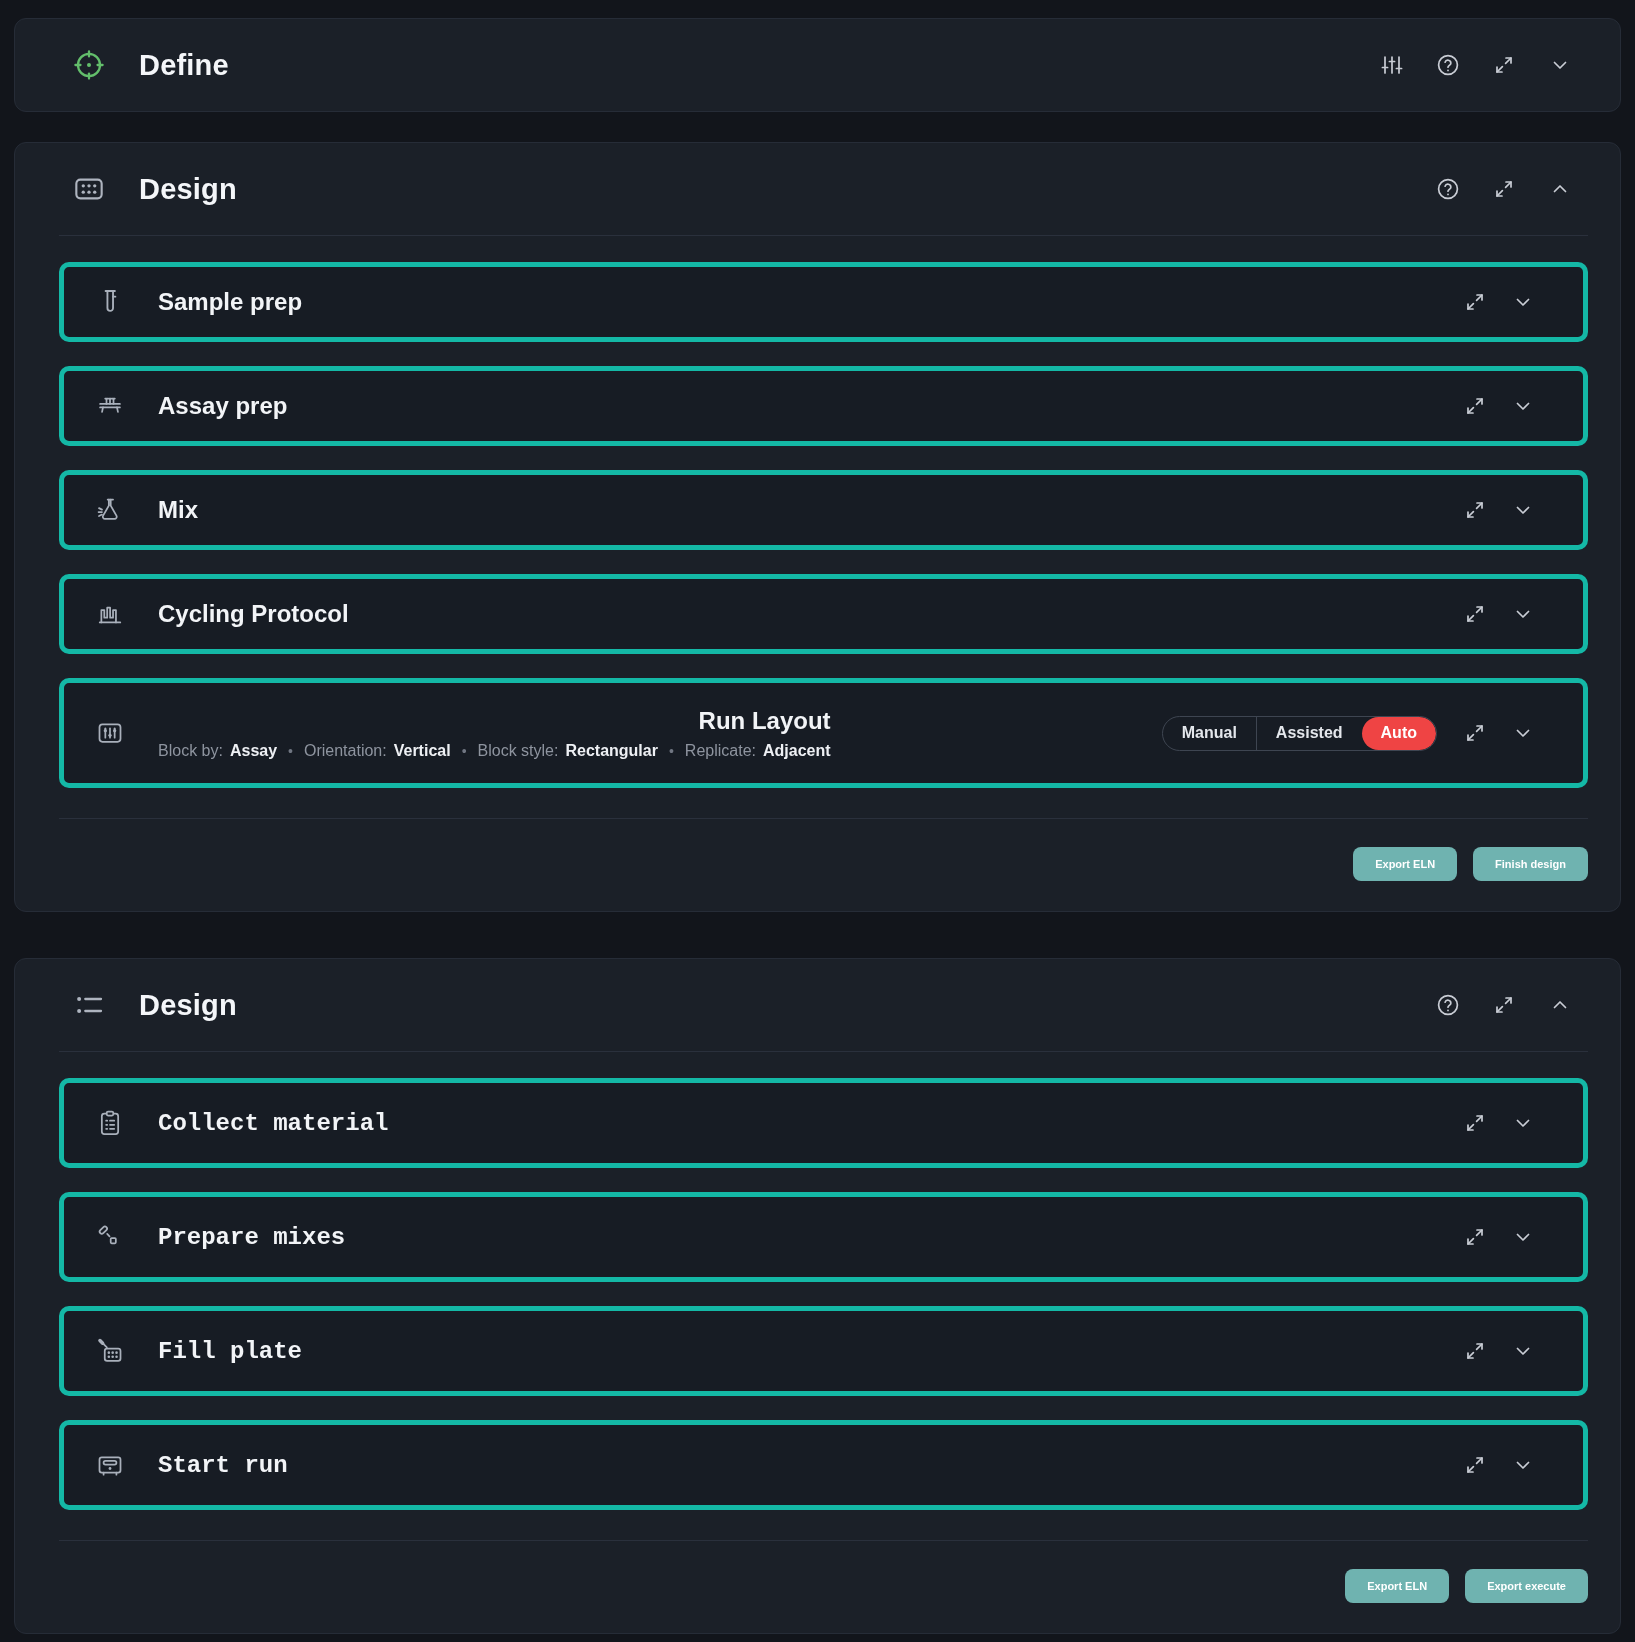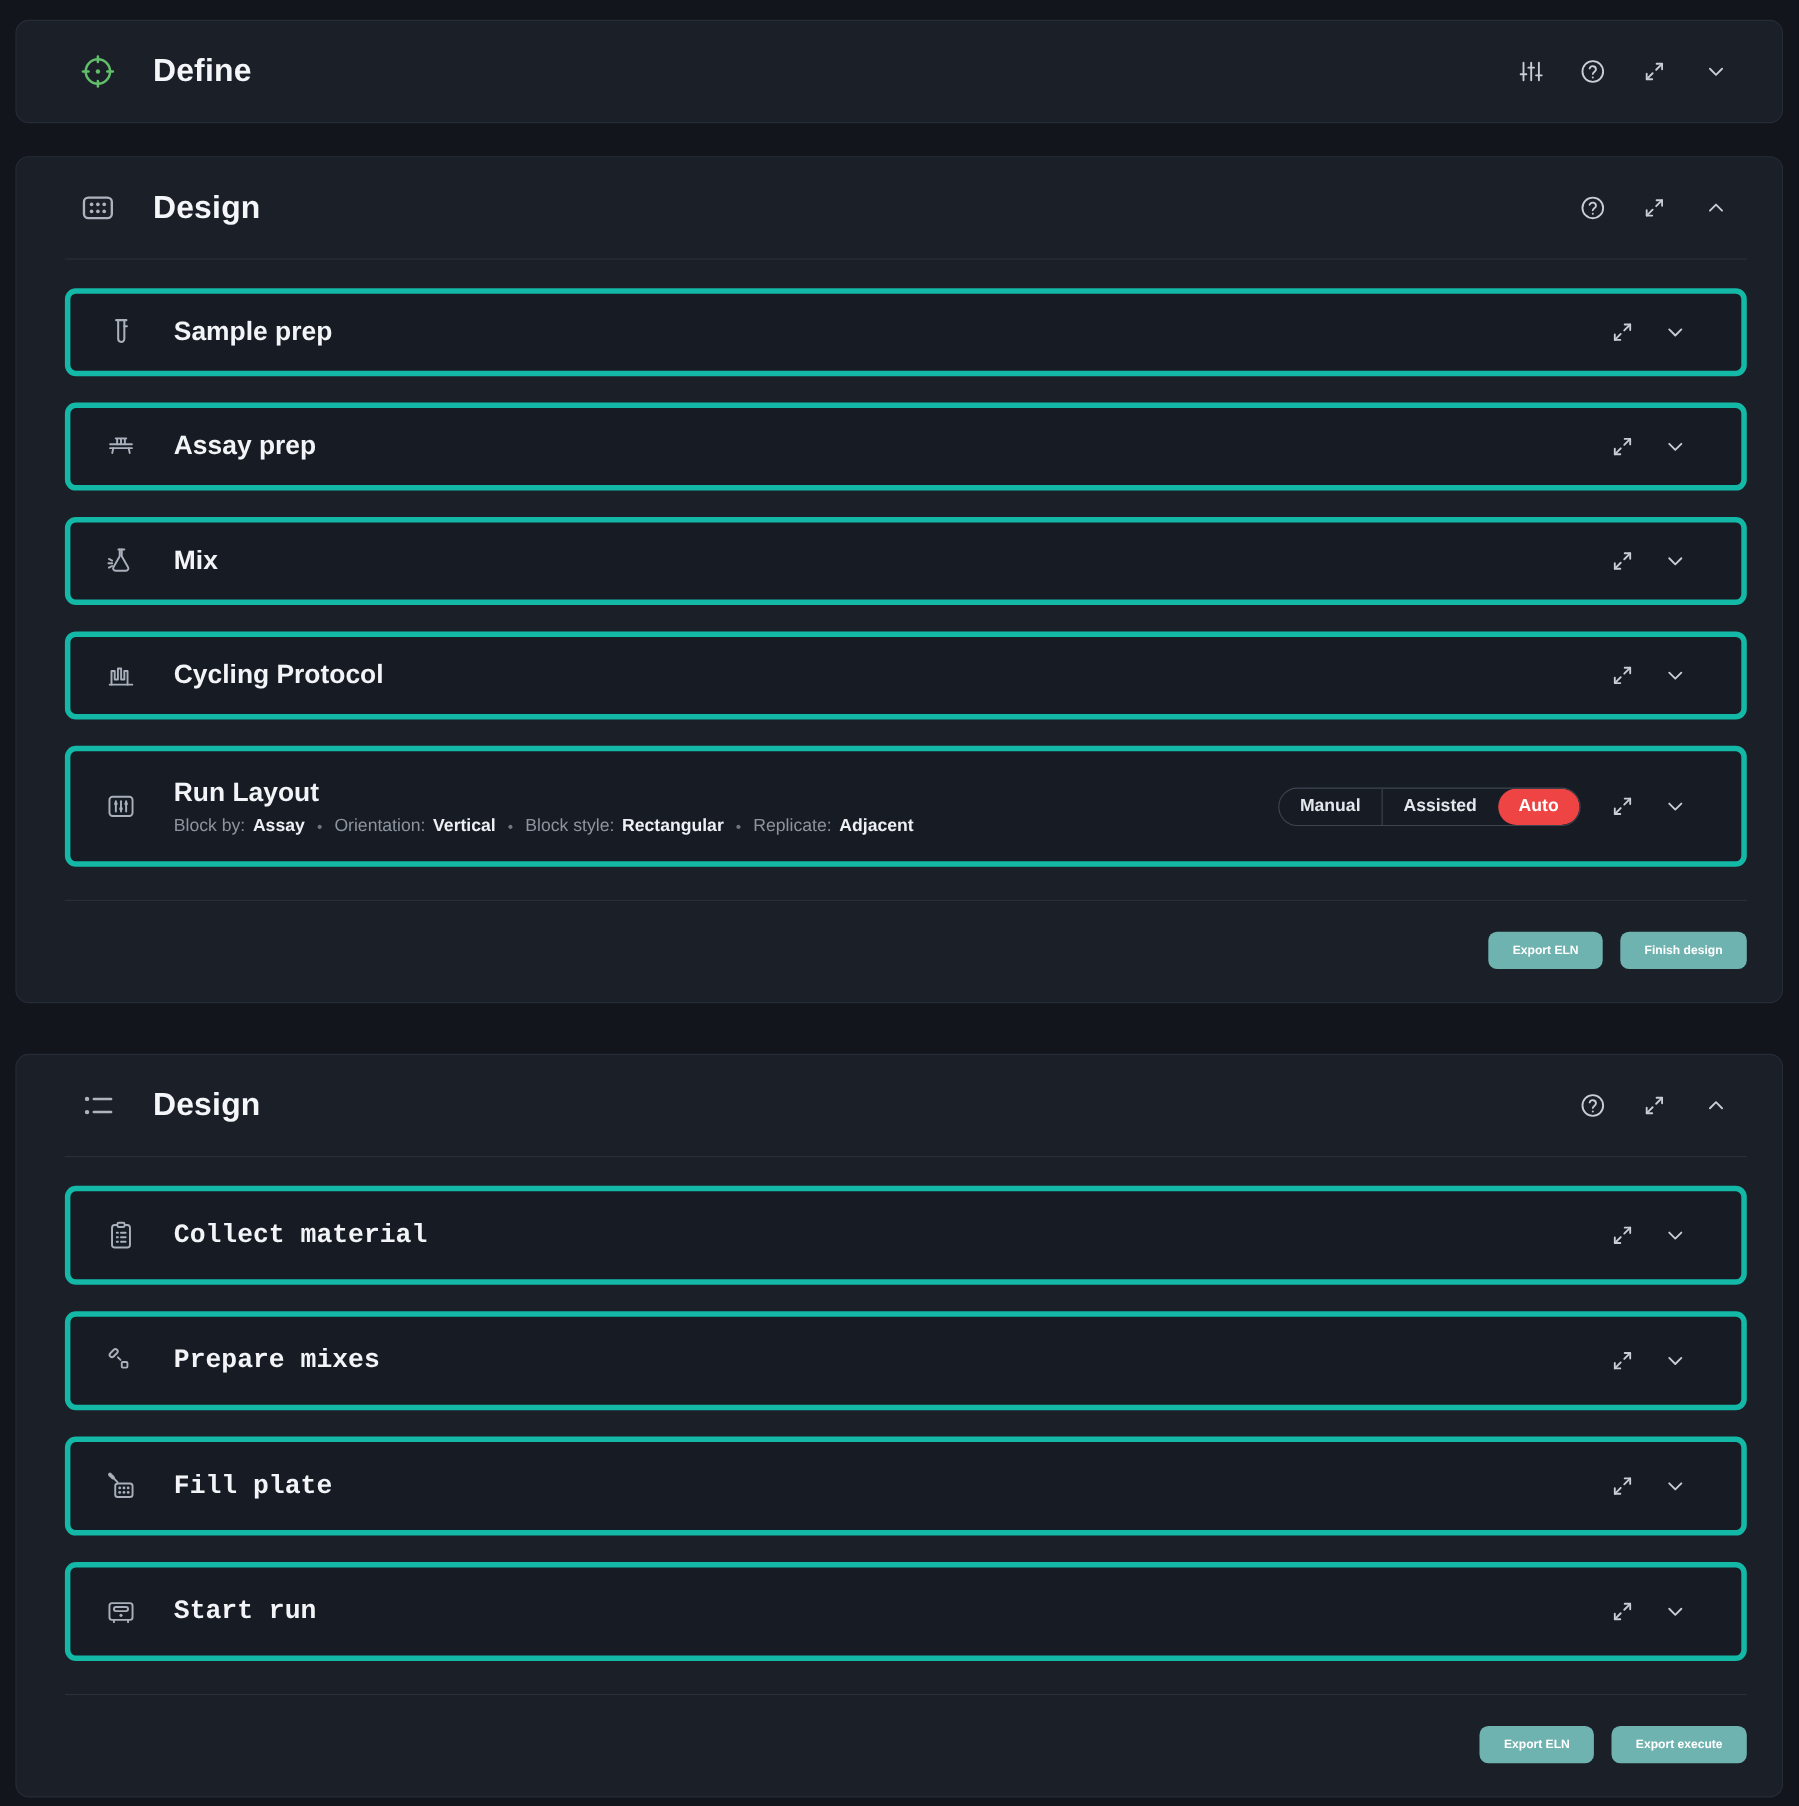--- a/index.html
+++ b/index.html
@@ -47,21 +47,21 @@
     border-radius:10px;
     display:flex; align-items:center;
     min-height:80px;
     padding:0 48px 0 32px;
     cursor:pointer;
   }
   .row.tall { min-height:110px; }
   .rows.exec .row { min-height:90px;font-family:Liberation Mono, monospace; }
   .row-icon { width:28px; height:28px; color:#a9b0bb; flex:none; }
   .row-label { font-size:24px; font-weight:700; color:#f2f4f7; margin-left:34px; }
-  .row-main { margin-left:34px; display:flex; flex-direction:column; gap:7px; }
+  .row-main { margin-left:34px; display:flex; flex-direction:column; gap:7px;align-items:flex-end; }
   .row-main .row-label { margin-left:0; }
   .row-sub { display:flex; align-items:center; gap:7px; font-size:16px; color:#8e949f; }
   .row-sub b { color:#eef0f4; font-weight:700; }
   .row-sub .dot { color:#707682; margin:0 4px; font-size:14px; }
   .row-actions { margin-left:auto; display:flex; align-items:center; gap:24px; }
 
   .segmented {
     display:flex; align-items:stretch;
     height:35px;
     border:1px solid #3e4551;

